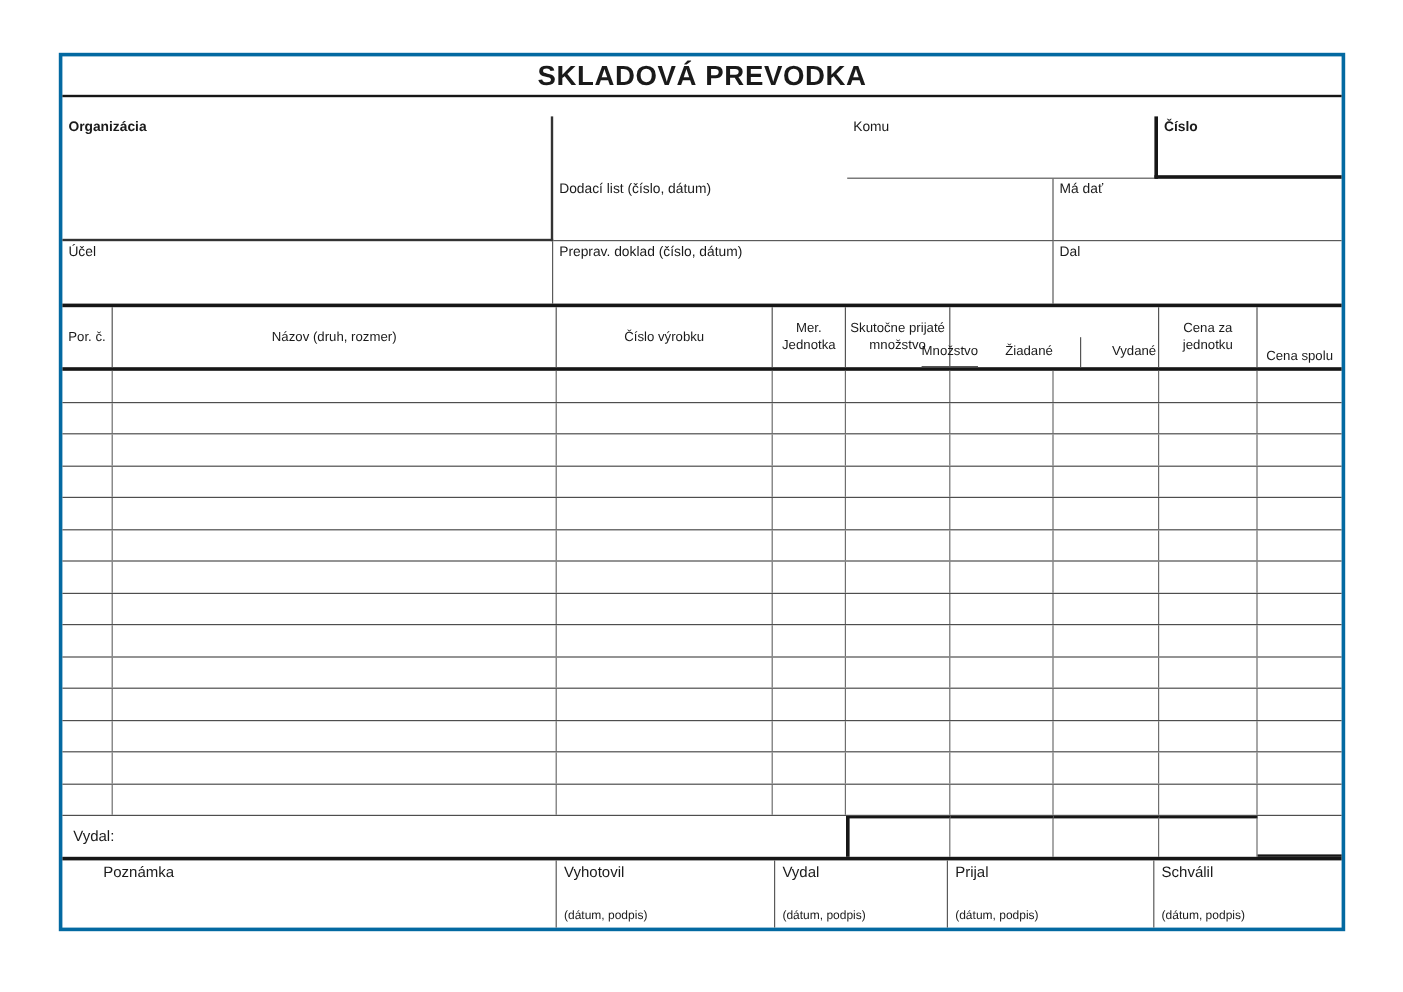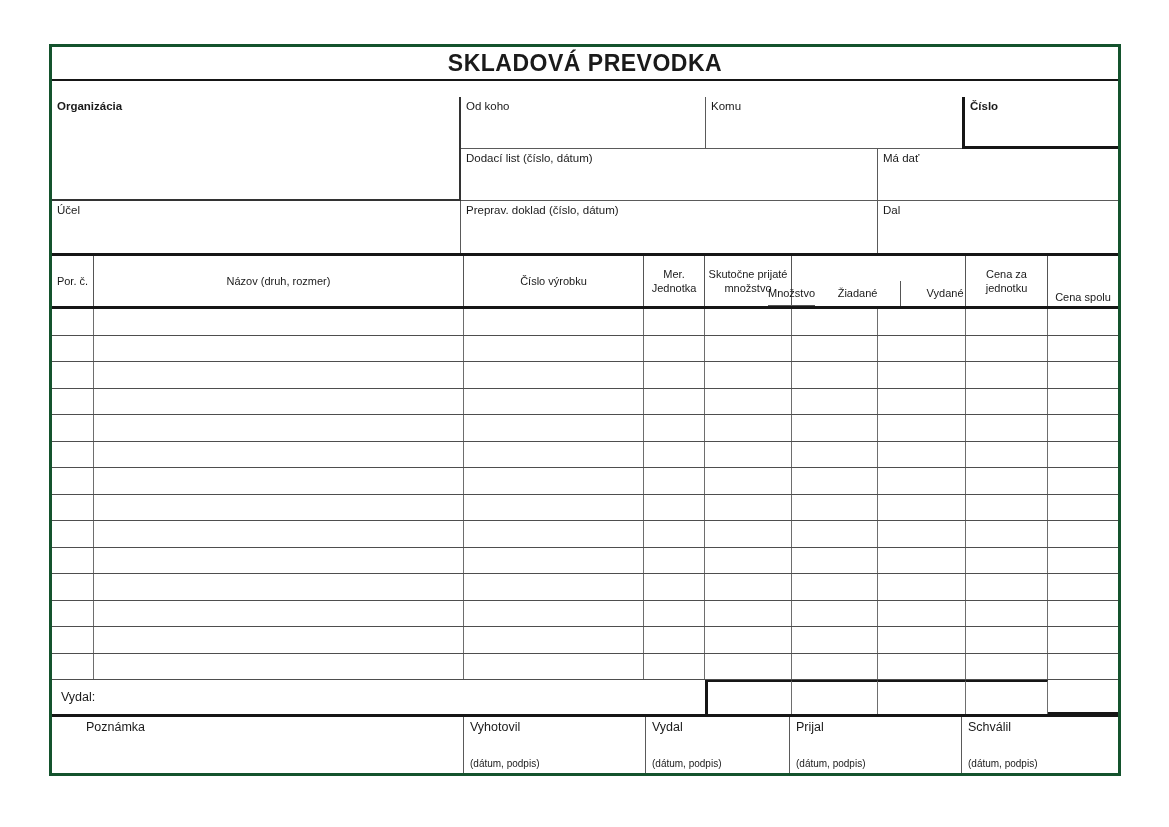--- a/index.html
+++ b/index.html
@@ -8,21 +8,21 @@
     width: 1169px; height: 827px;
     font-family: "Liberation Sans", sans-serif;
     color: #1a1a1a;
     position: relative;
     overflow: hidden;
   }
   .form {
     position: absolute;
     left: 49px; top: 44px;
     width: 1072px; height: 732px;
-    border: 3px solid #14532d;
+    border: 3px solid #0369a1;
     display: flex; flex-direction: column;
     background: #fff;
   }
   
   .title-row {
     height: 34px; flex: 0 0 34px;
     border-bottom: 2.5px solid #161616;
     display: flex; align-items: center; justify-content: center;
     font-size: 23px; font-weight: bold; letter-spacing: 0.5px;
   }
@@ -125,23 +125,20 @@
 <body>
 
 <div class="form">
 
   <div class="title-row">SKLADOVÁ PREVODKA</div>
 
   <div class="header-grid">
     <div class="hc bold hc-org">
       <span>Organizácia</span>
     </div>
-    <div class="hc hc-odkoho">
-      <span>Od koho</span>
-    </div>
     <div class="hc hc-komu">
       <span>Komu</span>
     </div>
     <div class="hc bold hc-cislo">
       <span>Číslo</span>
     </div>
     <div class="hc hc-dodaci">
       <span>Dodací list (číslo, dátum)</span>
     </div>
     <div class="hc hc-madat">

